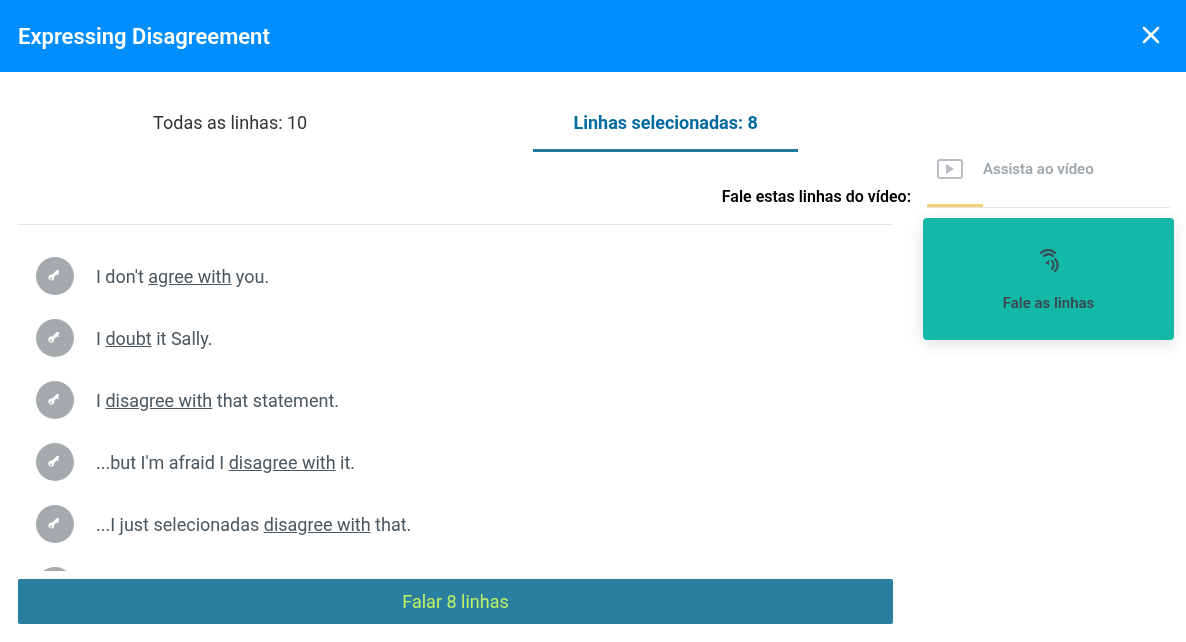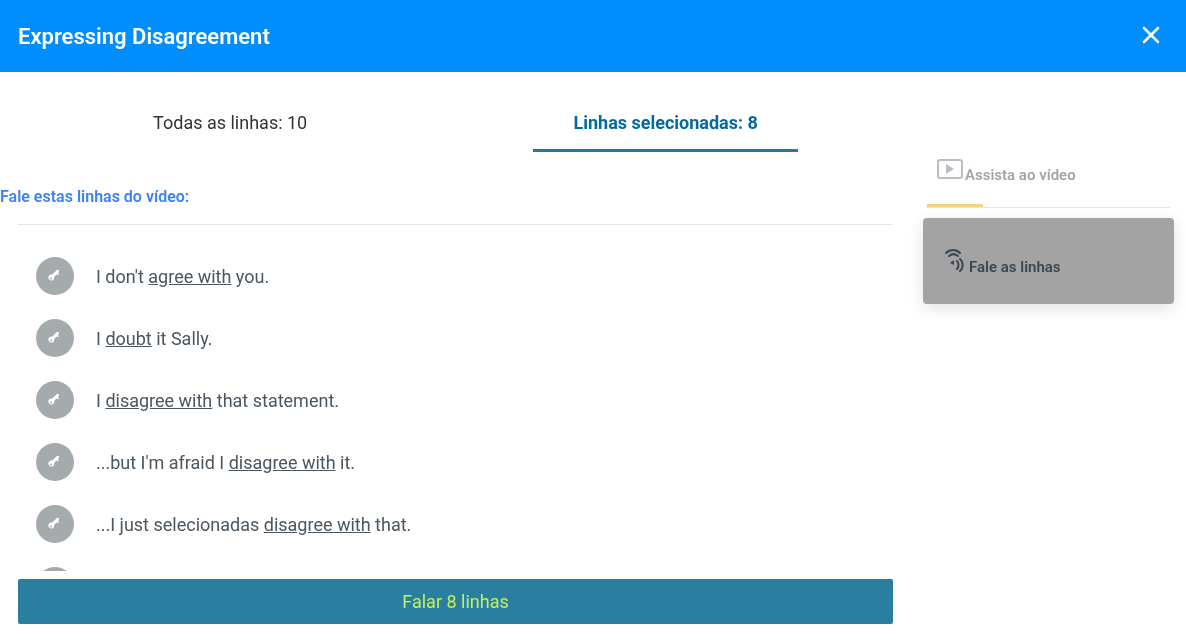--- a/index.html
+++ b/index.html
@@ -51,22 +51,22 @@
     padding: 10px 40px 16px 40px;
     cursor: pointer;
     text-align: center;
   }
   .tab.active {
     font-weight: 700;
     color: #0369a1;
     border-bottom: 3px solid #237a9e;
   }
   .instruction {
-    text-align: left;
-    color: #3b82f6;
+    text-align: right;
+    color: #000000;
     font-size: 16px;
     font-weight: 600;
     padding: 25px 0 18px 0;
   }
   .divider {
     border-top: 1px solid #e5e5e5;
     margin: 0 18px;
   }
   .lines-scroll {
     flex: 1;
@@ -121,22 +121,22 @@
     cursor: pointer;
   }
   .sidebar {
     width: 275px;
     padding: 60px 12px 0 12px;
     display: flex;
     flex-direction: column;
   }
   .side-item {
     display: flex;
-    align-items: flex-end;
-    gap: 0;
+    align-items: center;
+    gap: 18px;
     padding: 22px 12px;
     cursor: pointer;
   }
   .side-item.disabled {
     color: #9ea6ad;
   }
   .side-item.disabled .side-label {
     color: #9ea6ad;
   }
   .side-item .side-label {
@@ -149,25 +149,26 @@
     margin: 0 4px;
   }
   .accent-under {
     height: 3px;
     width: 56px;
     background: #f5d478;
     margin-left: 4px;
     margin-top: -2px;
   }
   .side-item.card {
-    background: #a3a3a3;
+    background: #14b8a6;
     border-radius: 4px;
     box-shadow: 0 4px 16px rgba(0,0,0,0.12);
     margin: 10px 0;
     padding: 28px 16px;
+    flex-direction: column;
   }
   .side-icon-box {
     width: 30px;
     height: 30px;
     display: flex;
     align-items: center;
     justify-content: center;
   }
   .play-outline {
     width: 26px;

